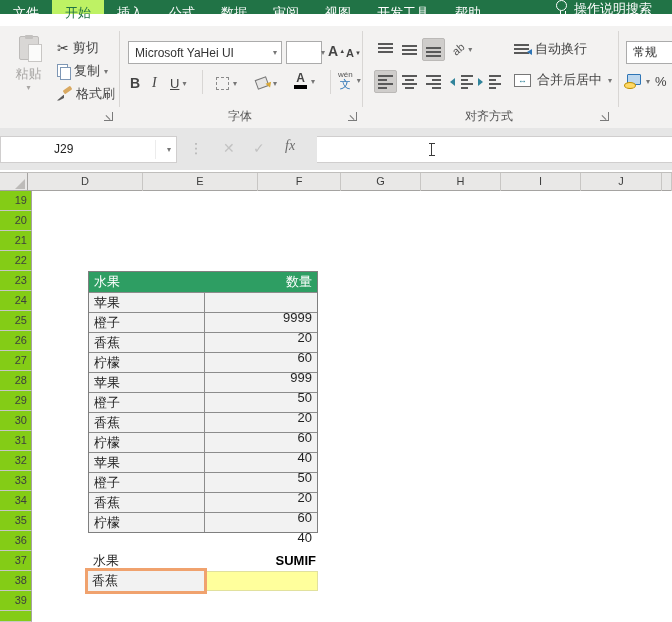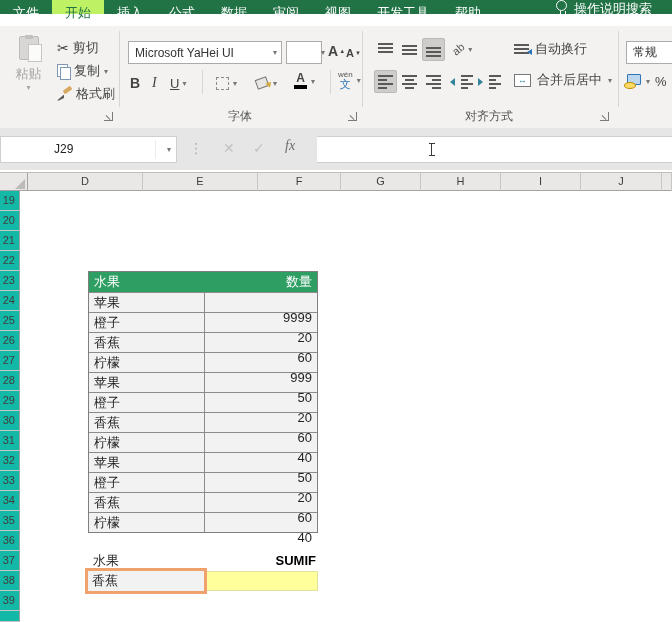--- a/index.html
+++ b/index.html
@@ -123,21 +123,21 @@
 
   
   #colhdr { position:absolute; left:0; top:172px; width:672px; height:19px; background:#E9E8E7;
             border-top:1px solid #C0BEBC; border-bottom:1px solid #A5A3A1; display:flex; }
   .col-h { height:18px; line-height:17px; text-align:center; font-size:11px; color:#3E3E3E;
            border-right:1px solid #C8C6C4; }
   #corner { width:28px; height:18px; border-right:1px solid #A5A3A1; position:relative; }
   #corner::after { content:""; position:absolute; right:2px; bottom:2px; width:0; height:0;
                    border-left:10px solid transparent; border-bottom:10px solid #BDBBB9; }
   #rowhdr { position:absolute; left:0; top:191px; width:28px; }
-  .row-h { width:20px; height:20px; line-height:19px; background:#14b8a6; font-size:11px;
+  .row-h { width:32px; height:20px; line-height:19px; background:#84cc16; font-size:11px;
            color:#3E3E3E; text-align:right; padding-right:4px;
            border-right:1px solid #A5A3A1; border-bottom:1px solid #C8C6C4; }
 
   
   #fruit-table { position:absolute; left:88px; top:271px; width:230px; border:1px solid #7F7F7F; }
   #t-head { height:20px; background:var(--tblgreen,#2E9E63); color:#fff; font-size:13px;
             display:flex; justify-content:space-between; line-height:20px; }
   #t-head .hf { padding-left:5px; } #t-head .hq { padding-right:5px; }
   .t-row { height:20px; background:#F2F2F2; display:flex; border-top:1px solid #8C8C8C;
            font-size:13px; color:#1F1F1F; line-height:19px; }

